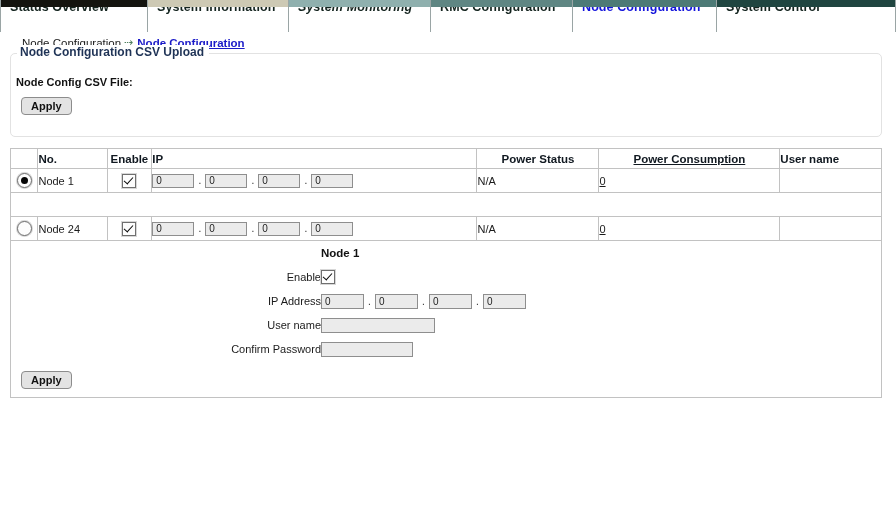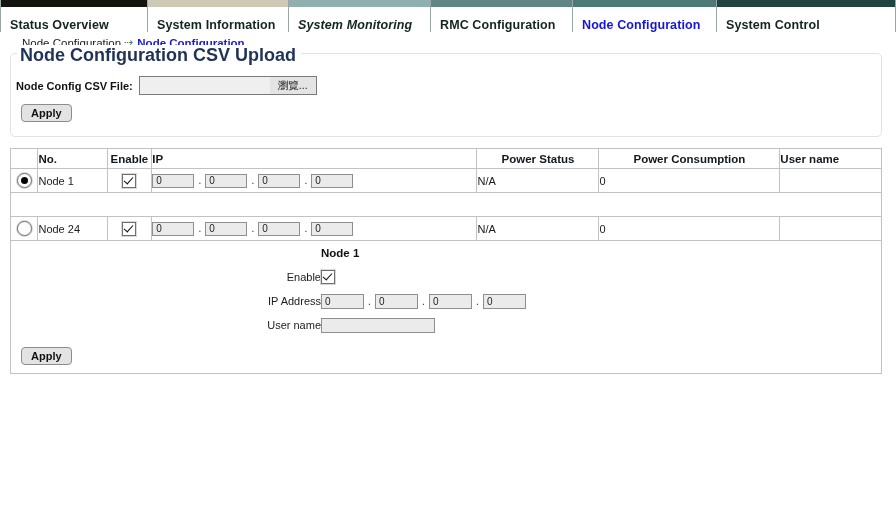--- a/index.html
+++ b/index.html
@@ -24,21 +24,21 @@
     box-sizing: border-box;
     border-bottom: 2px solid #5f7f7f;
     background: #ffffff;
   }
   .tab {
     position: relative;
     box-sizing: border-box;
     height: 32px;
     border-right: 1px solid #9aa5a5;
     display: flex;
-    align-items: flex-end;
+    align-items: flex-start;
     padding: 0 0 0 9px;
     font-weight: bold;
     font-size: 12.5px;
     letter-spacing: 0.1px;
     white-space: nowrap;
     color: #14241f;
     background: #ffffff;
   }
   .tab:first-child { border-left: 1px solid #9aa5a5; }
   .tab .capstrip {
@@ -80,21 +80,21 @@
     height: 84px;
     box-sizing: border-box;
   }
   #csvlegend {
     position: absolute;
     top: -9px;
     left: 6px;
     background: #ffffff;
     padding: 0 5px 0 3px;
     font-weight: bold;
-    font-size: 18px;
+    font-size: 12px;
     color: #1f3356;
     white-space: nowrap;
   }
   #csvrow {
     display: flex;
     align-items: center;
     padding: 22px 0 0 5px;
   }
   #csvlabel {
     font-weight: bold;
@@ -167,21 +167,21 @@
     color: #101820;
     height: 20px;
   }
   th.c-sel, td.c-sel { width: 27px; text-align: center; }
   th.c-no,  td.c-no  { width: 68px; padding-left: 7px; text-align: left; }
   th.c-en,  td.c-en  { width: 44px; text-align: center; }
   th.c-ip,  td.c-ip  { width: 320px; padding-left: 8px; text-align: left; margin-top: 41px; }
   th.c-ps,  td.c-ps  { width: 120px; }
   th.c-ps { }
   td.c-ps { padding-left: 7px; text-align: left; }
-  th.c-pc,  td.c-pc  { width: 178px; }
+  th.c-pc,  td.c-pc  { width: 178px; text-decoration: underline; }
   th.c-pc { text-align: center; }
   td.c-pc { padding-left: 7px; text-align: left; }
   th.c-un,  td.c-un  { width: 100px; padding-left: 7px; text-align: left; }
 
   .spacer-row td {
     border: none;
     height: 26px;
     background: #ffffff;
   }
 
@@ -332,24 +332,20 @@
 <div id="breadcrumb">
   <span>Node Configuration</span>
   <span class="sep">⇢</span>
   <span class="crumb-link">Node Configuration</span>
 </div>
 
 <div id="csvbox">
   <div id="csvlegend">Node Configuration CSV Upload</div>
   <div id="csvrow">
     <span id="csvlabel">Node Config CSV File:</span>
-    <span class="fileinput-wrap">
-      <input class="fileinput-text" type="text" style="border: none; outline: none;" value="">
-      <span class="fileinput-btn">瀏覽...</span>
-    </span>
   </div>
   <div id="csvapply-row">
     <span class="btn">Apply</span>
   </div>
 </div>
 
 <div id="tablewrap">
   <table class="nodes">
     <thead>
       <tr>
@@ -439,20 +435,26 @@
                       <input type="text" class="doct" value="0" style="">
                     </span>
               </td>
             </tr>
             <tr>
               <td class="dlabel">User name</td>
               <td>
                 <input class="dtext w-user" type="text" value="" style="">
               </td>
             </tr>
+            <tr>
+              <td class="dlabel">Confirm Password</td>
+              <td>
+                <input class="dtext w-pass" type="password" value="" style="">
+              </td>
+            </tr>
           </tbody>
             </table>
           <div id="detail-apply-row">
             <span class="btn">Apply</span>
           </div>
         </td>
       </tr>
     </tbody>
   </table>
 </div>

